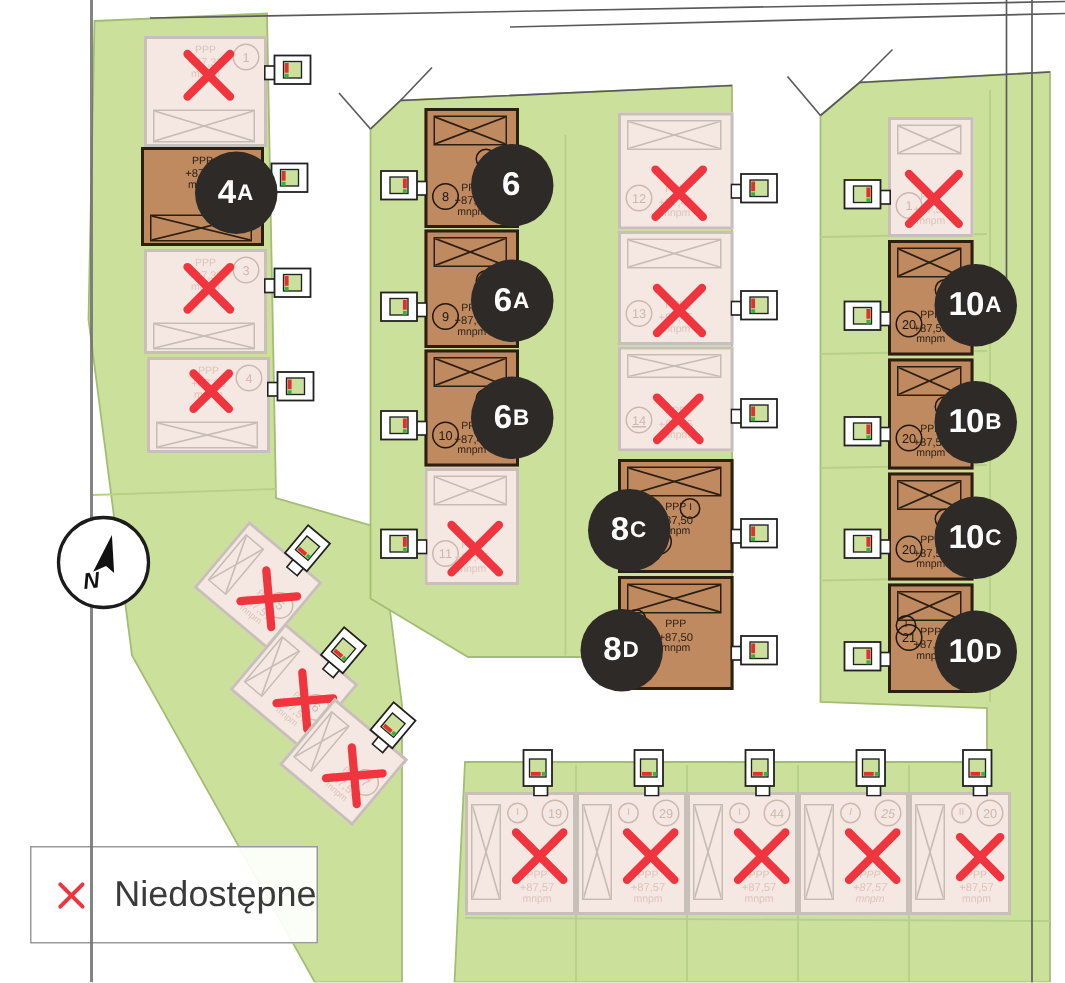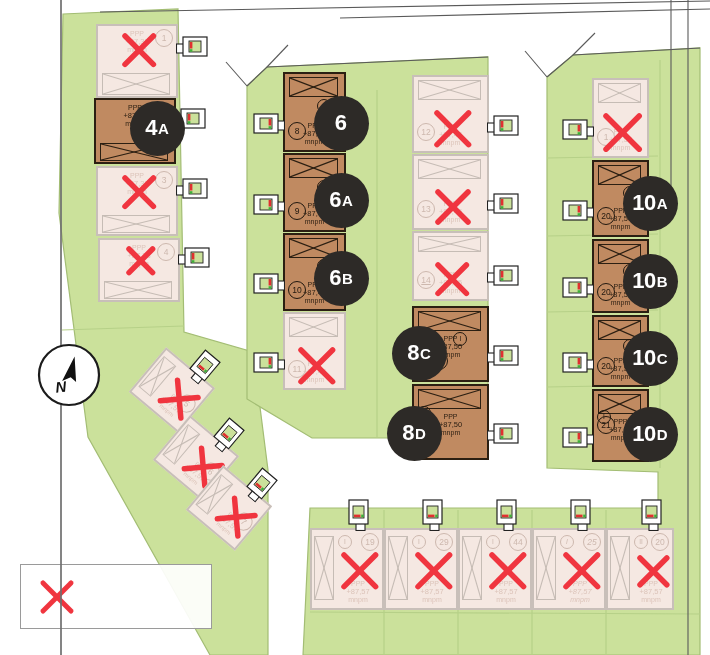--- a/index.html
+++ b/index.html
@@ -748,20 +748,21 @@
       </div>
     </div>
 
 <div id="prop-line"></div>
 
 <div id="legend">
   <svg width="40" height="40" viewBox="0 0 40 40">
     <line x1="6" y1="6" x2="34" y2="34" stroke="#f0353f" stroke-width="5" stroke-linecap="round"></line>
     <line x1="34" y1="6" x2="6" y2="34" stroke="#f0353f" stroke-width="5" stroke-linecap="round"></line>
   </svg>
+  <span class="ltext">Niedostępne</span>
 </div>
 
 <svg id="compass" width="68" height="68" viewBox="0 0 68 68">
   <circle cx="34" cy="34" r="30" fill="#ffffff" stroke="#1c1c1c" stroke-width="2.2"></circle>
   <g transform="rotate(8 34 34)">
     <polygon points="37,15 28,41 36,36 42,40" fill="#111"></polygon>
     <text x="22" y="52" font-size="15" font-style="italic" font-weight="bold" fill="#111" transform="rotate(-14 28 46)">N</text>
   </g>
 </svg>
 

